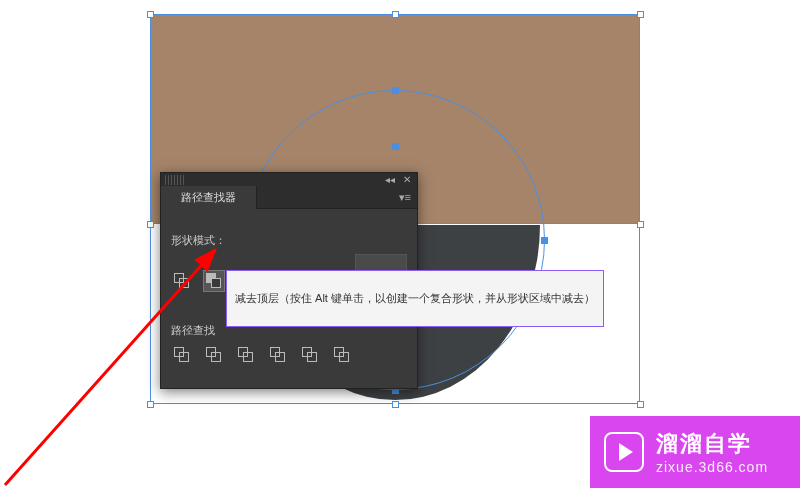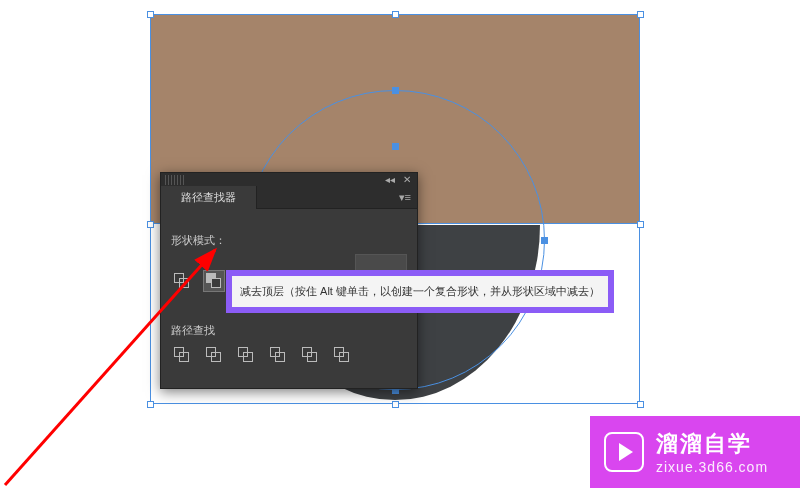--- a/index.html
+++ b/index.html
@@ -183,22 +183,22 @@
       border: 1px solid #555;
       cursor: pointer;
     }
     .tooltip {
       position: absolute;
       left: 226px;
       top: 270px;
       background: #f4f4f4;
       color: #333;
       font-size: 11px;
-      padding: 8px 8px;
-      border: 6px solid #8b5cf6;
+      padding: 20px 8px;
+      border: 1px solid #8b5cf6;
       white-space: nowrap;
       z-index: 50;
     }
     .red-arrow {
       position: absolute;
       left: -20px;
       top: 230px;
       width: 270px;
       height: 260px;
       pointer-events: none;

